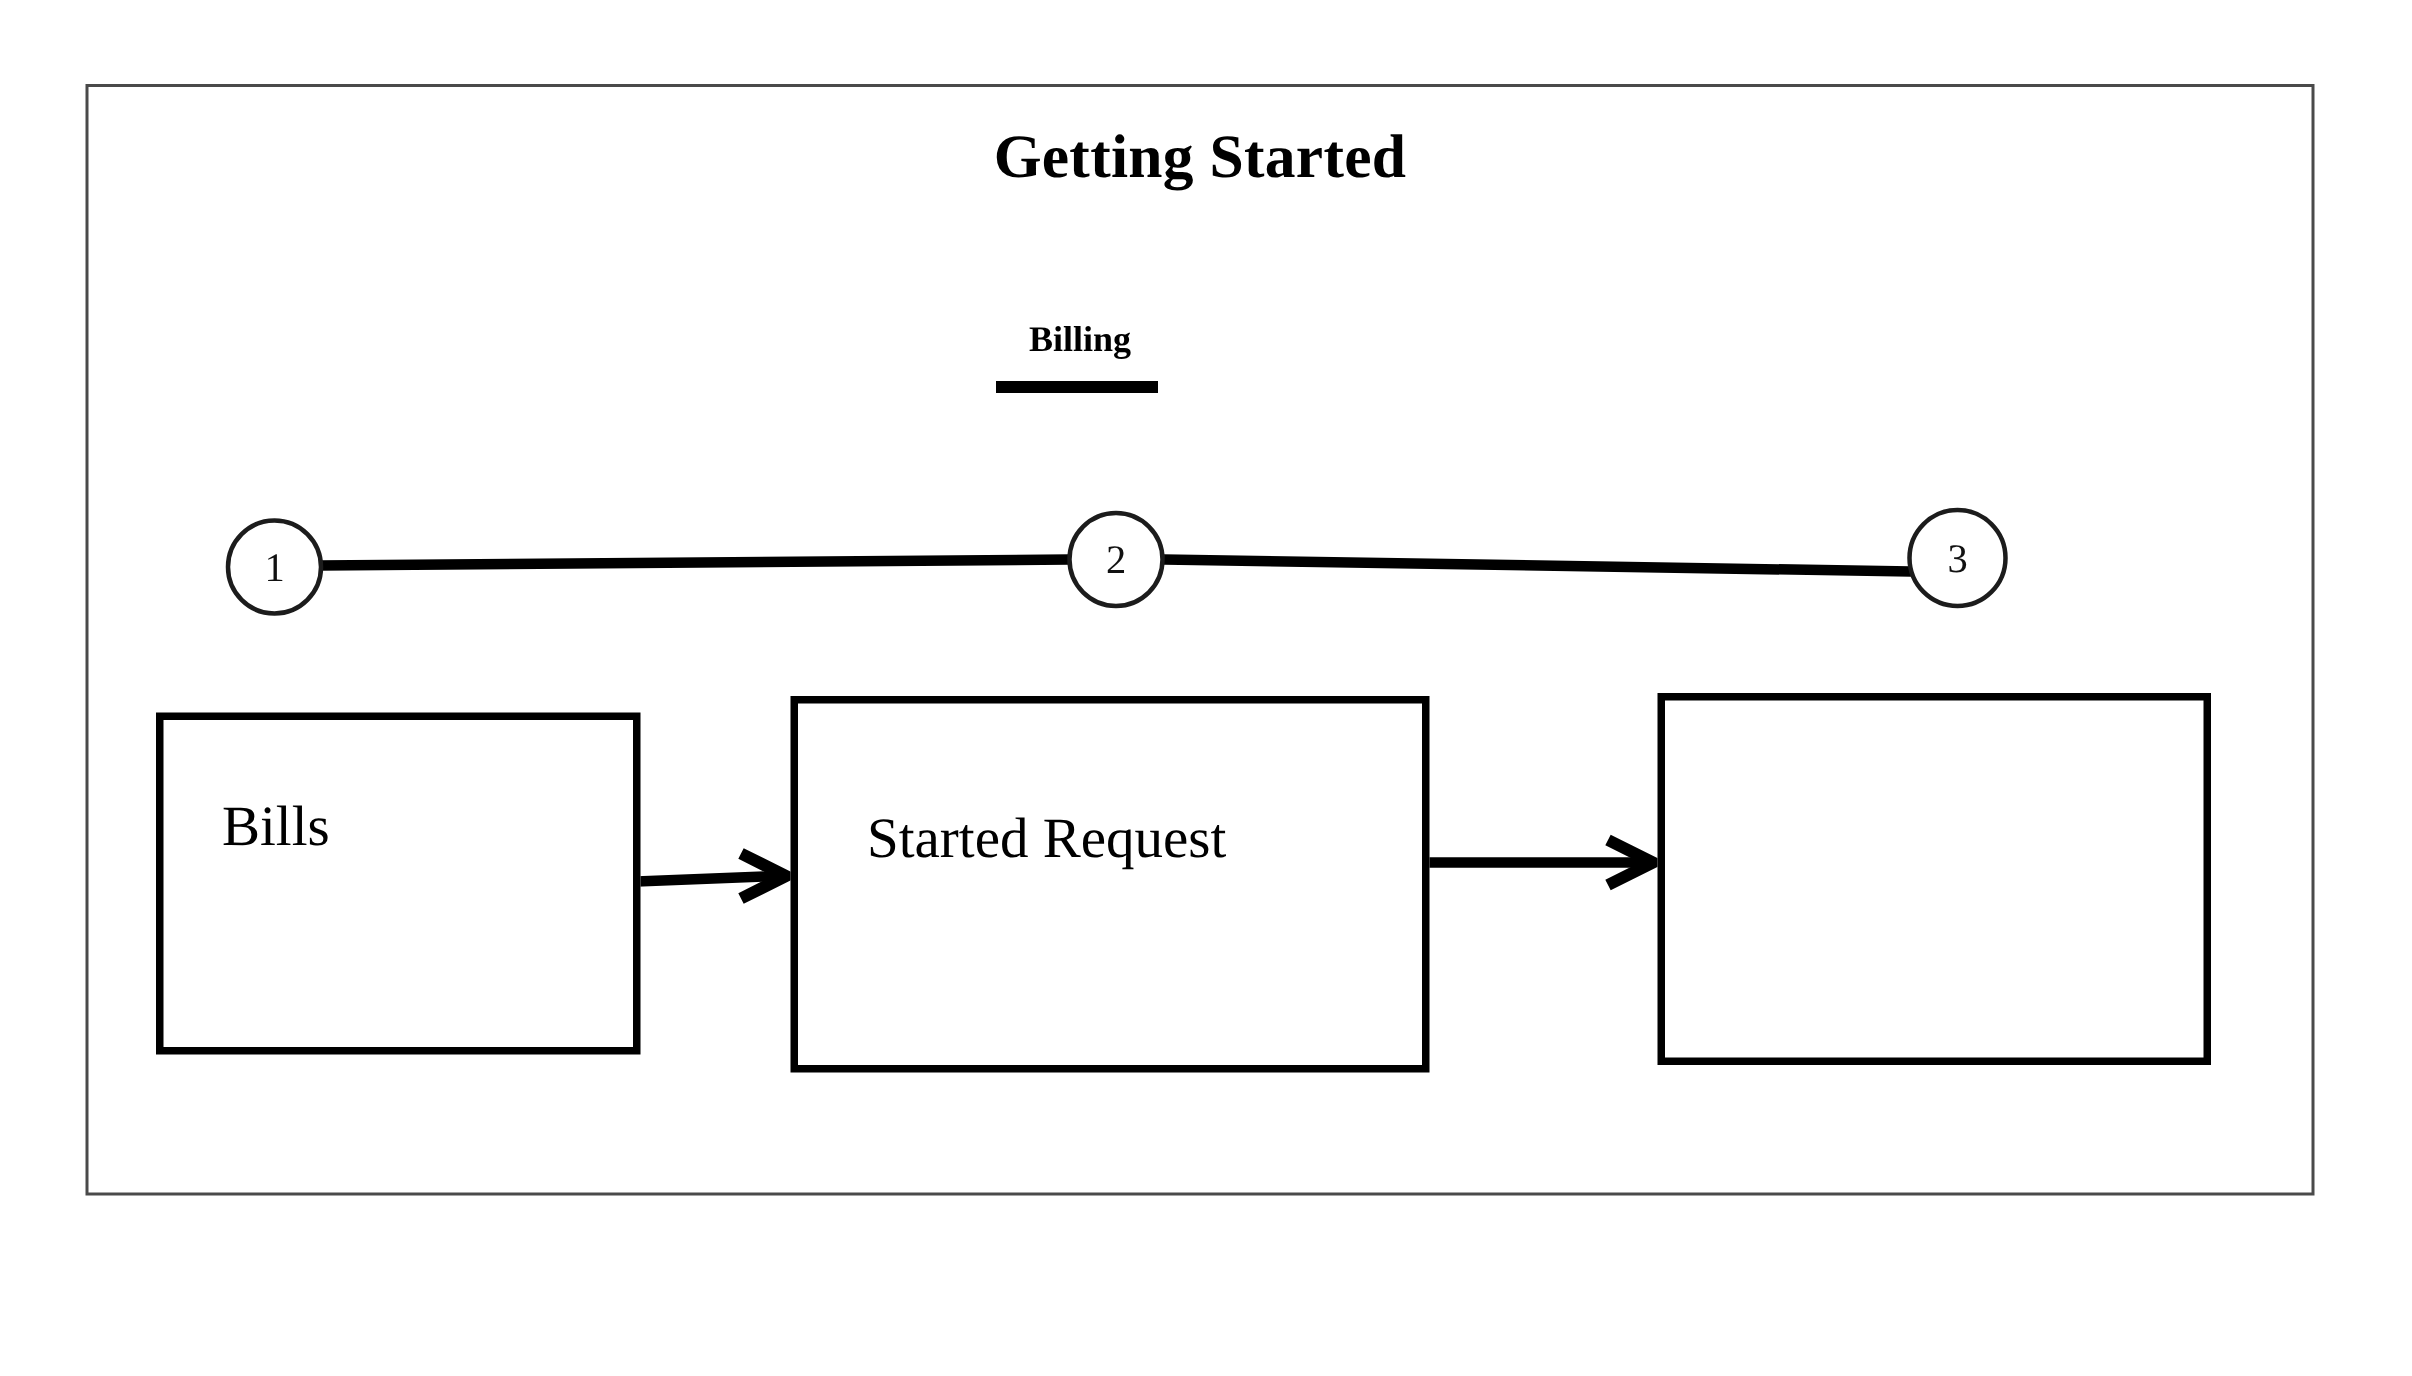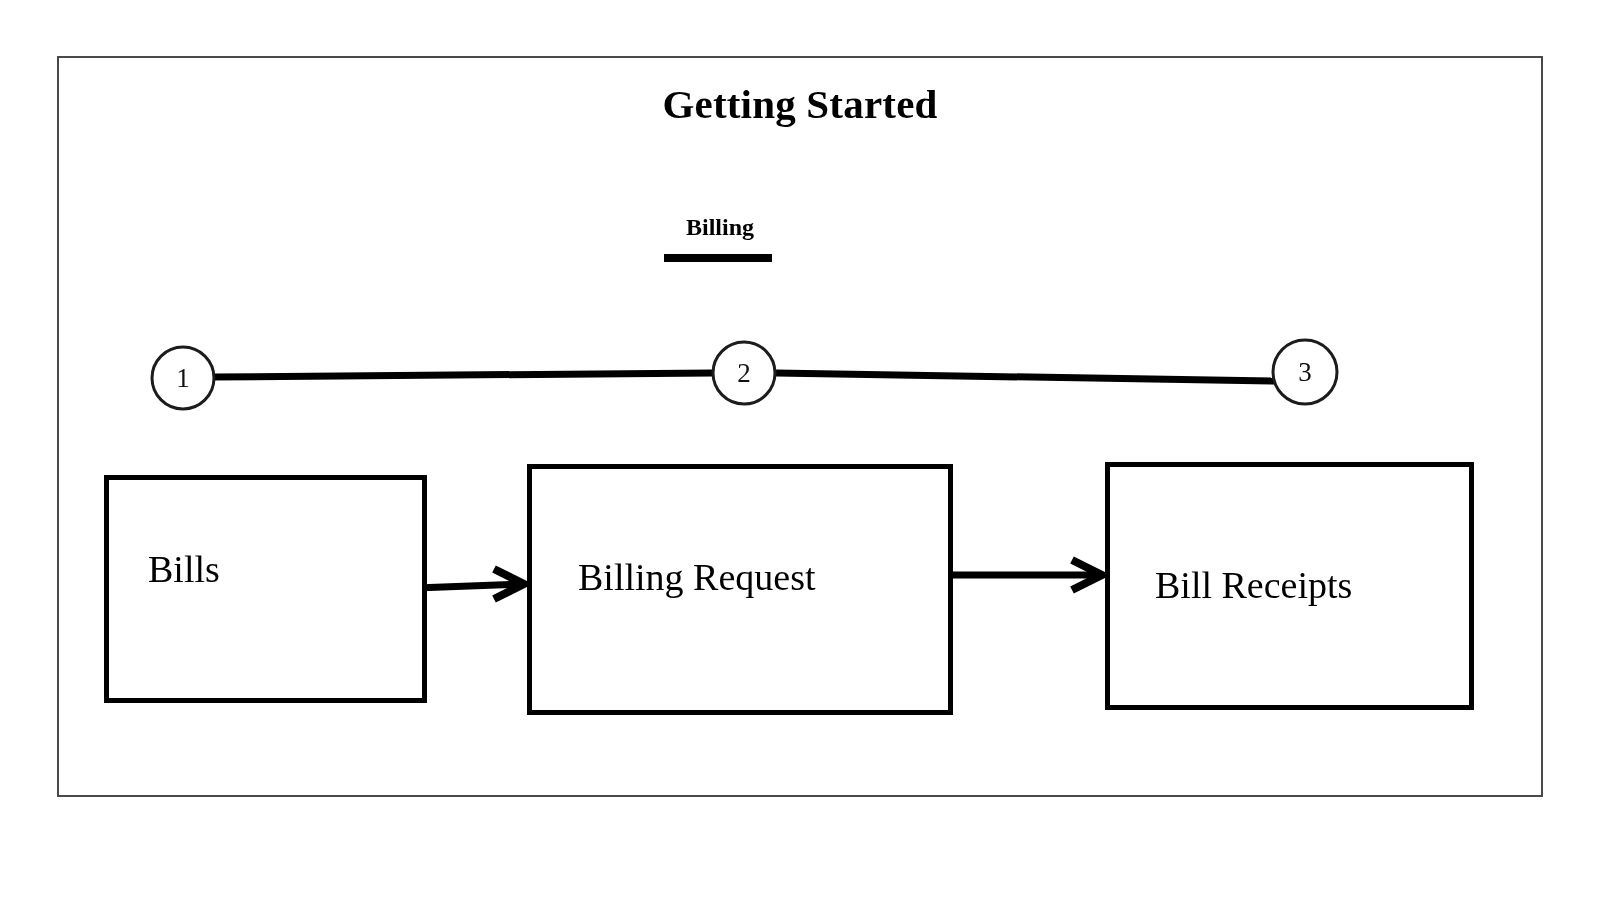--- a/index.html
+++ b/index.html
@@ -104,21 +104,20 @@
   .box-bills   { left: 104px;  top: 475px; width: 323px; height: 228px; }
   .box-request { left: 527px;  top: 464px; width: 426px; height: 251px; }
   .box-receipts{ left: 1105px; top: 462px; width: 369px; height: 248px; }
 
   .box-label {
     position: absolute;
     font-size: 38px;
     color: #000000;
     white-space: nowrap;
     line-height: 1;
-    margin-top: 18px;
   }
   .label-bills    { left: 148px;  top: 532px; }
   .label-request  { left: 578px;  top: 540px; }
   .label-receipts { left: 1155px; top: 548px; }
 </style>
 </head>
 <body>
 
 <div id="canvas">
 
@@ -152,18 +151,17 @@
   </svg>
 
   <div class="step-number" style="left:168px; top:365px; width:30px;">1</div>
   <div class="step-number" style="left:729px; top:360px; width:30px;">2</div>
   <div class="step-number" style="left:1290px; top:359px; width:30px;">3</div>
 
   <div class="process-box box-bills"></div>
   <div class="box-label label-bills">Bills</div>
 
   <div class="process-box box-request"></div>
-  <div class="box-label label-request">Billing Request</div>
+  <div class="box-label label-request">Started Request</div>
 
   <div class="process-box box-receipts"></div>
-  <div class="box-label label-receipts">Bill Receipts</div>
 
 </div>
 
 </body></html>

